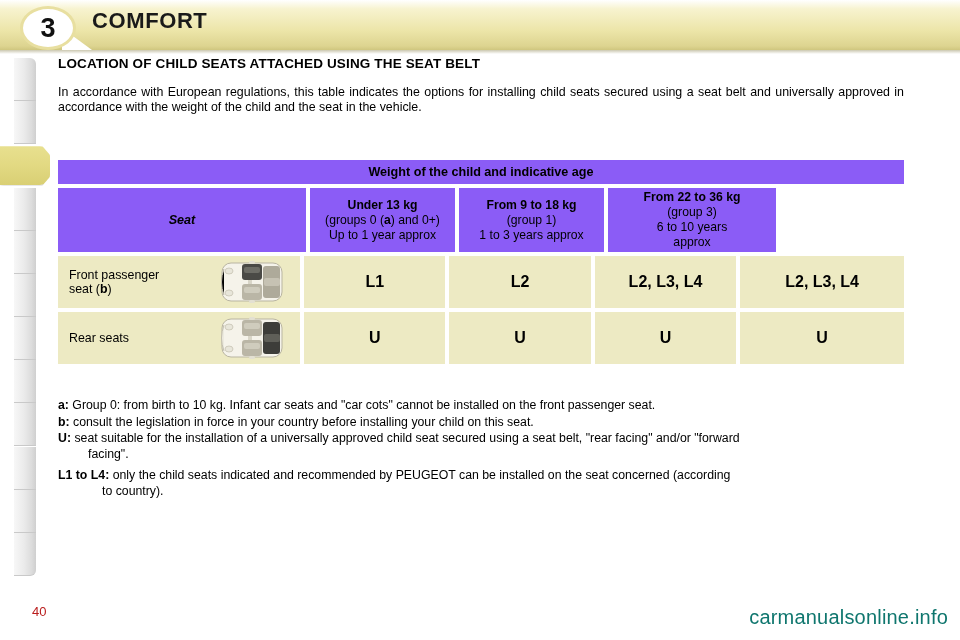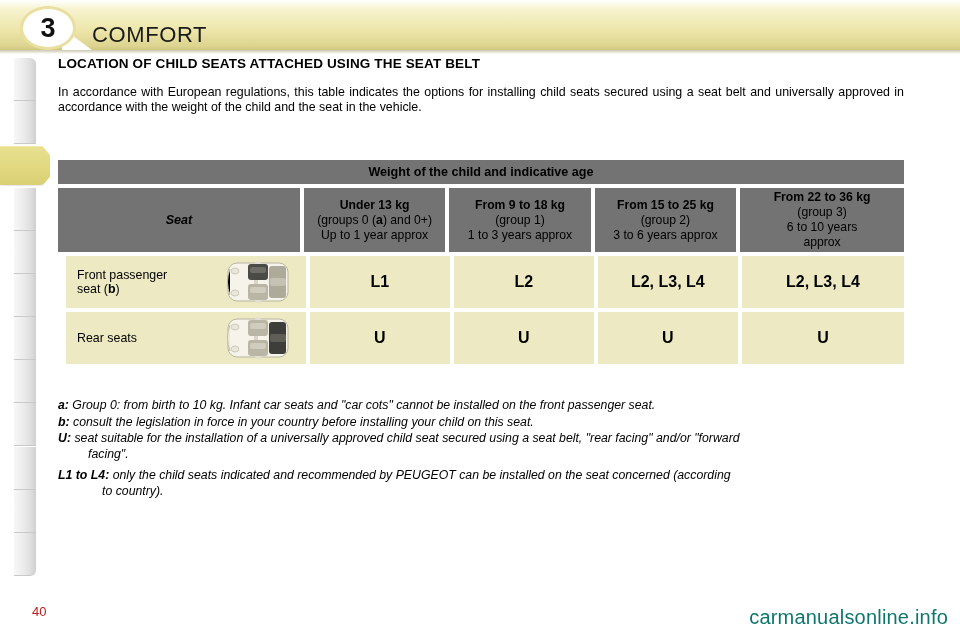--- a/index.html
+++ b/index.html
@@ -29,23 +29,23 @@
     position: absolute;
     left: 0;
     top: 50px;
     width: 960px;
     height: 4px;
     background: linear-gradient(to bottom, rgba(140,132,80,0.45), rgba(140,132,80,0));
   }
   #header-title {
     position: absolute;
     left: 92px;
-    top: 22px;
+    top: 8px;
     font-size: 22px;
-    font-weight: normal;
+    font-weight: bold;
     letter-spacing: 0.6px;
     color: #1a1a1a;
   }
   
   #header-notch {
     position: absolute;
     left: 62px;
     top: 28px;
     width: 30px;
     height: 22px;
@@ -131,21 +131,21 @@
   }
   .trow { display: flex; gap: 4px; margin-bottom: 4px; }
   .cell {
     box-sizing: border-box;
     display: flex;
     align-items: center;
     justify-content: center;
     text-align: center;
     font-size: 12.2px;
   }
-  .hdr { background: #737373; }
+  .hdr { background: #8b5cf6; }
   .body-cell { background: #edeac3; }
 
   #weight-banner {
     width: 846px;
     height: 24px;
     font-weight: bold;
     font-size: 12.6px;
   }
   .col-seat   { width: 248px; }
   .col-data   { width: 145px; }
@@ -154,21 +154,20 @@
   .hdr-row .cell { height: 64px; flex-direction: column; line-height: 15px; }
   .hdr-row .hdr-title { font-weight: bold; }
   .seat-head { font-weight: bold; font-size: 12.6px; font-style: italic; }
 
   .data-row .cell { height: 52px; }
   .data-row .col-seat {
     justify-content: flex-start;
     padding-left: 11px;
     text-align: left;
     position: relative;
-    margin-left: 8px;
   }
   .seat-label {
     font-size: 12.4px;
     line-height: 14.5px;
     z-index: 2;
   }
   .cell-value { font-weight: bold; font-size: 16px; }
 
   
   .car-pic {
@@ -181,21 +180,20 @@
   }
 
   
   #footnotes {
     position: absolute;
     left: 58px;
     top: 398px;
     width: 848px;
     font-size: 12.3px;
     line-height: 15.5px;
-    font-style: italic;
   }
   .footnote { margin-bottom: 1px; display: block; }
   .footnote .fn-key { font-weight: bold; }
   .fn-indent { display: block; padding-left: 44px; }
   .fn-indent-sm { display: block; padding-left: 30px; }
 
   
   #page-number {
     position: absolute;
     left: 32px;
@@ -259,25 +257,20 @@
       <span><span>(groups 0 (</span><b>a</b><span>) and 0+)</span></span>
       <span>Up to 1 year approx</span>
     </div>
 
     <div class="cell hdr col-data">
       <span class="hdr-title">From 9 to 18 kg</span>
       <span>(group 1)</span>
       <span>1 to 3 years approx</span>
     </div>
 
-    <div class="cell hdr col-data">
-      <span class="hdr-title">From 15 to 25 kg</span>
-      <span>(group 2)</span>
-      <span>3 to 6 years approx</span>
-    </div>
 
     <div class="cell hdr col-data-3">
       <span class="hdr-title">From 22 to 36 kg</span>
       <span>(group 3)</span>
       <span>6 to 10 years</span>
       <span>approx</span>
     </div>
   </div>
 
   <div class="trow data-row">

